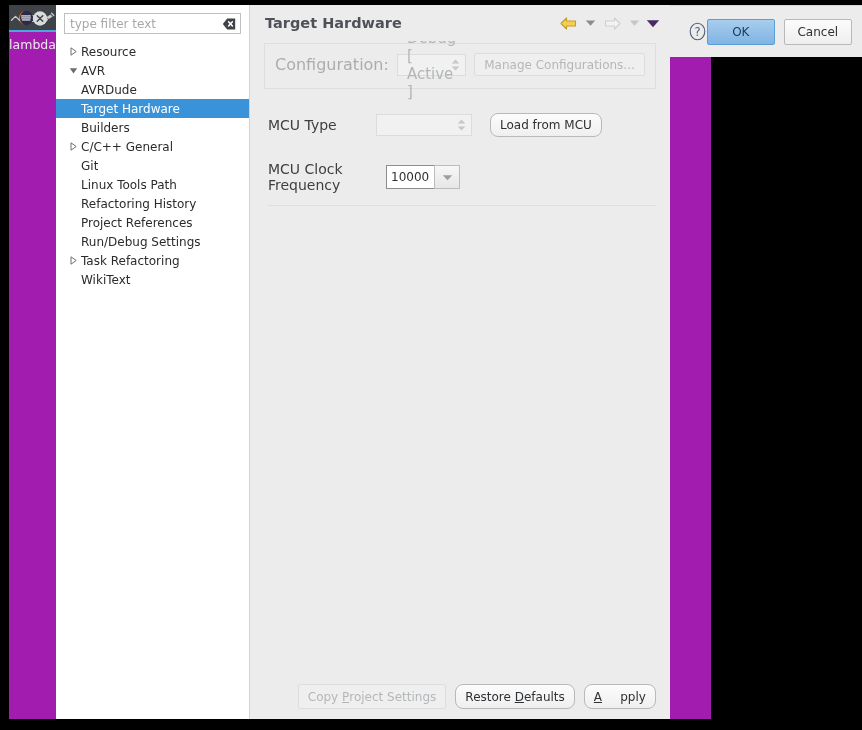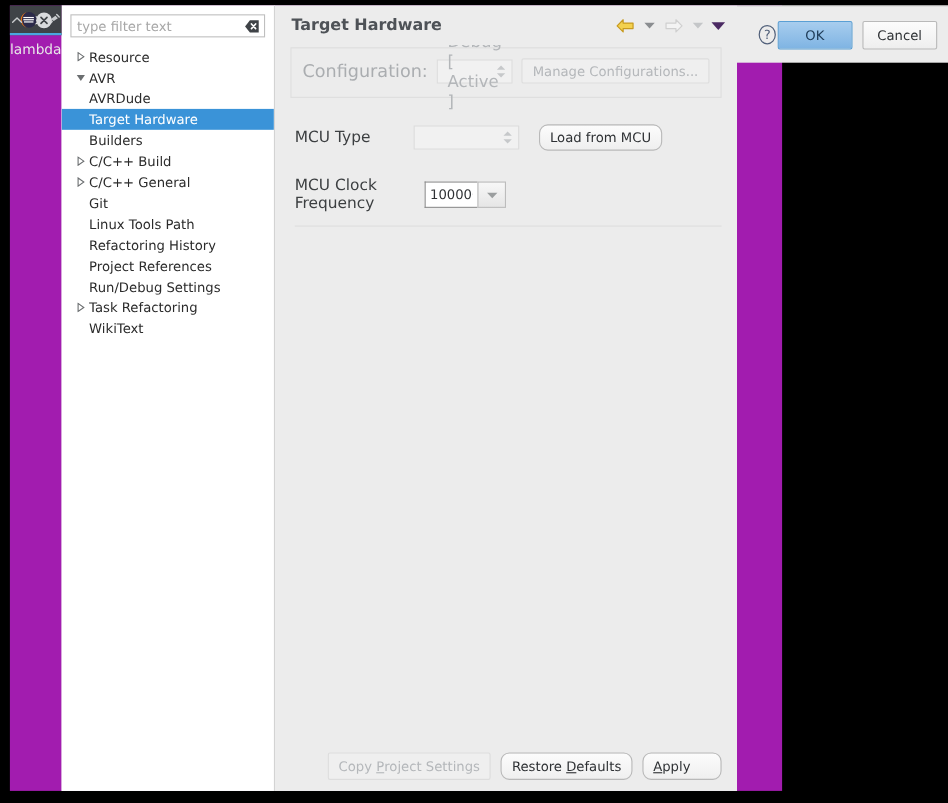--- a/index.html
+++ b/index.html
@@ -316,21 +316,21 @@
   }
 
   
   .actions {
     position: absolute;
     right: 14px; bottom: 10px;
     display: flex;
     gap: 9px;
     align-items: center;
   }
-  .btn.wide { min-width: 72px; justify-content: flex-start; height: 25px; }
+  .btn.wide { min-width: 72px; justify-content: space-between; height: 25px; }
   .btn-disabled.wide { min-width: 72px; justify-content: center; height: 25px; }
   .uline { text-decoration: underline; }
 
   
   .footer {
     height: 52px;
     flex: 0 0 auto;
     background: #ececec;
     border-top: 1px solid #d6d6d6;
     display: flex;
@@ -450,28 +450,20 @@
           <div class="trow lvl1 nochild">
             <span class="twist"></span>
             <span class="tlabel">Builders</span>
           </div>
           <div class="trow lvl1">
             <span class="twist">
               <svg width="9" height="9" viewBox="0 0 9 9">
                 <path d="M2 0.8 L7.2 4.5 L2 8.2 Z" fill="none" stroke="#6b6e70" stroke-width="1"></path>
               </svg>
             </span>
-            <span class="tlabel">C/C++ Build</span>
-          </div>
-          <div class="trow lvl1">
-            <span class="twist">
-              <svg width="9" height="9" viewBox="0 0 9 9">
-                <path d="M2 0.8 L7.2 4.5 L2 8.2 Z" fill="none" stroke="#6b6e70" stroke-width="1"></path>
-              </svg>
-            </span>
             <span class="tlabel">C/C++ General</span>
           </div>
           <div class="trow lvl1 nochild">
             <span class="twist"></span>
             <span class="tlabel">Git</span>
           </div>
           <div class="trow lvl1 nochild">
             <span class="twist"></span>
             <span class="tlabel">Linux Tools Path</span>
           </div>

